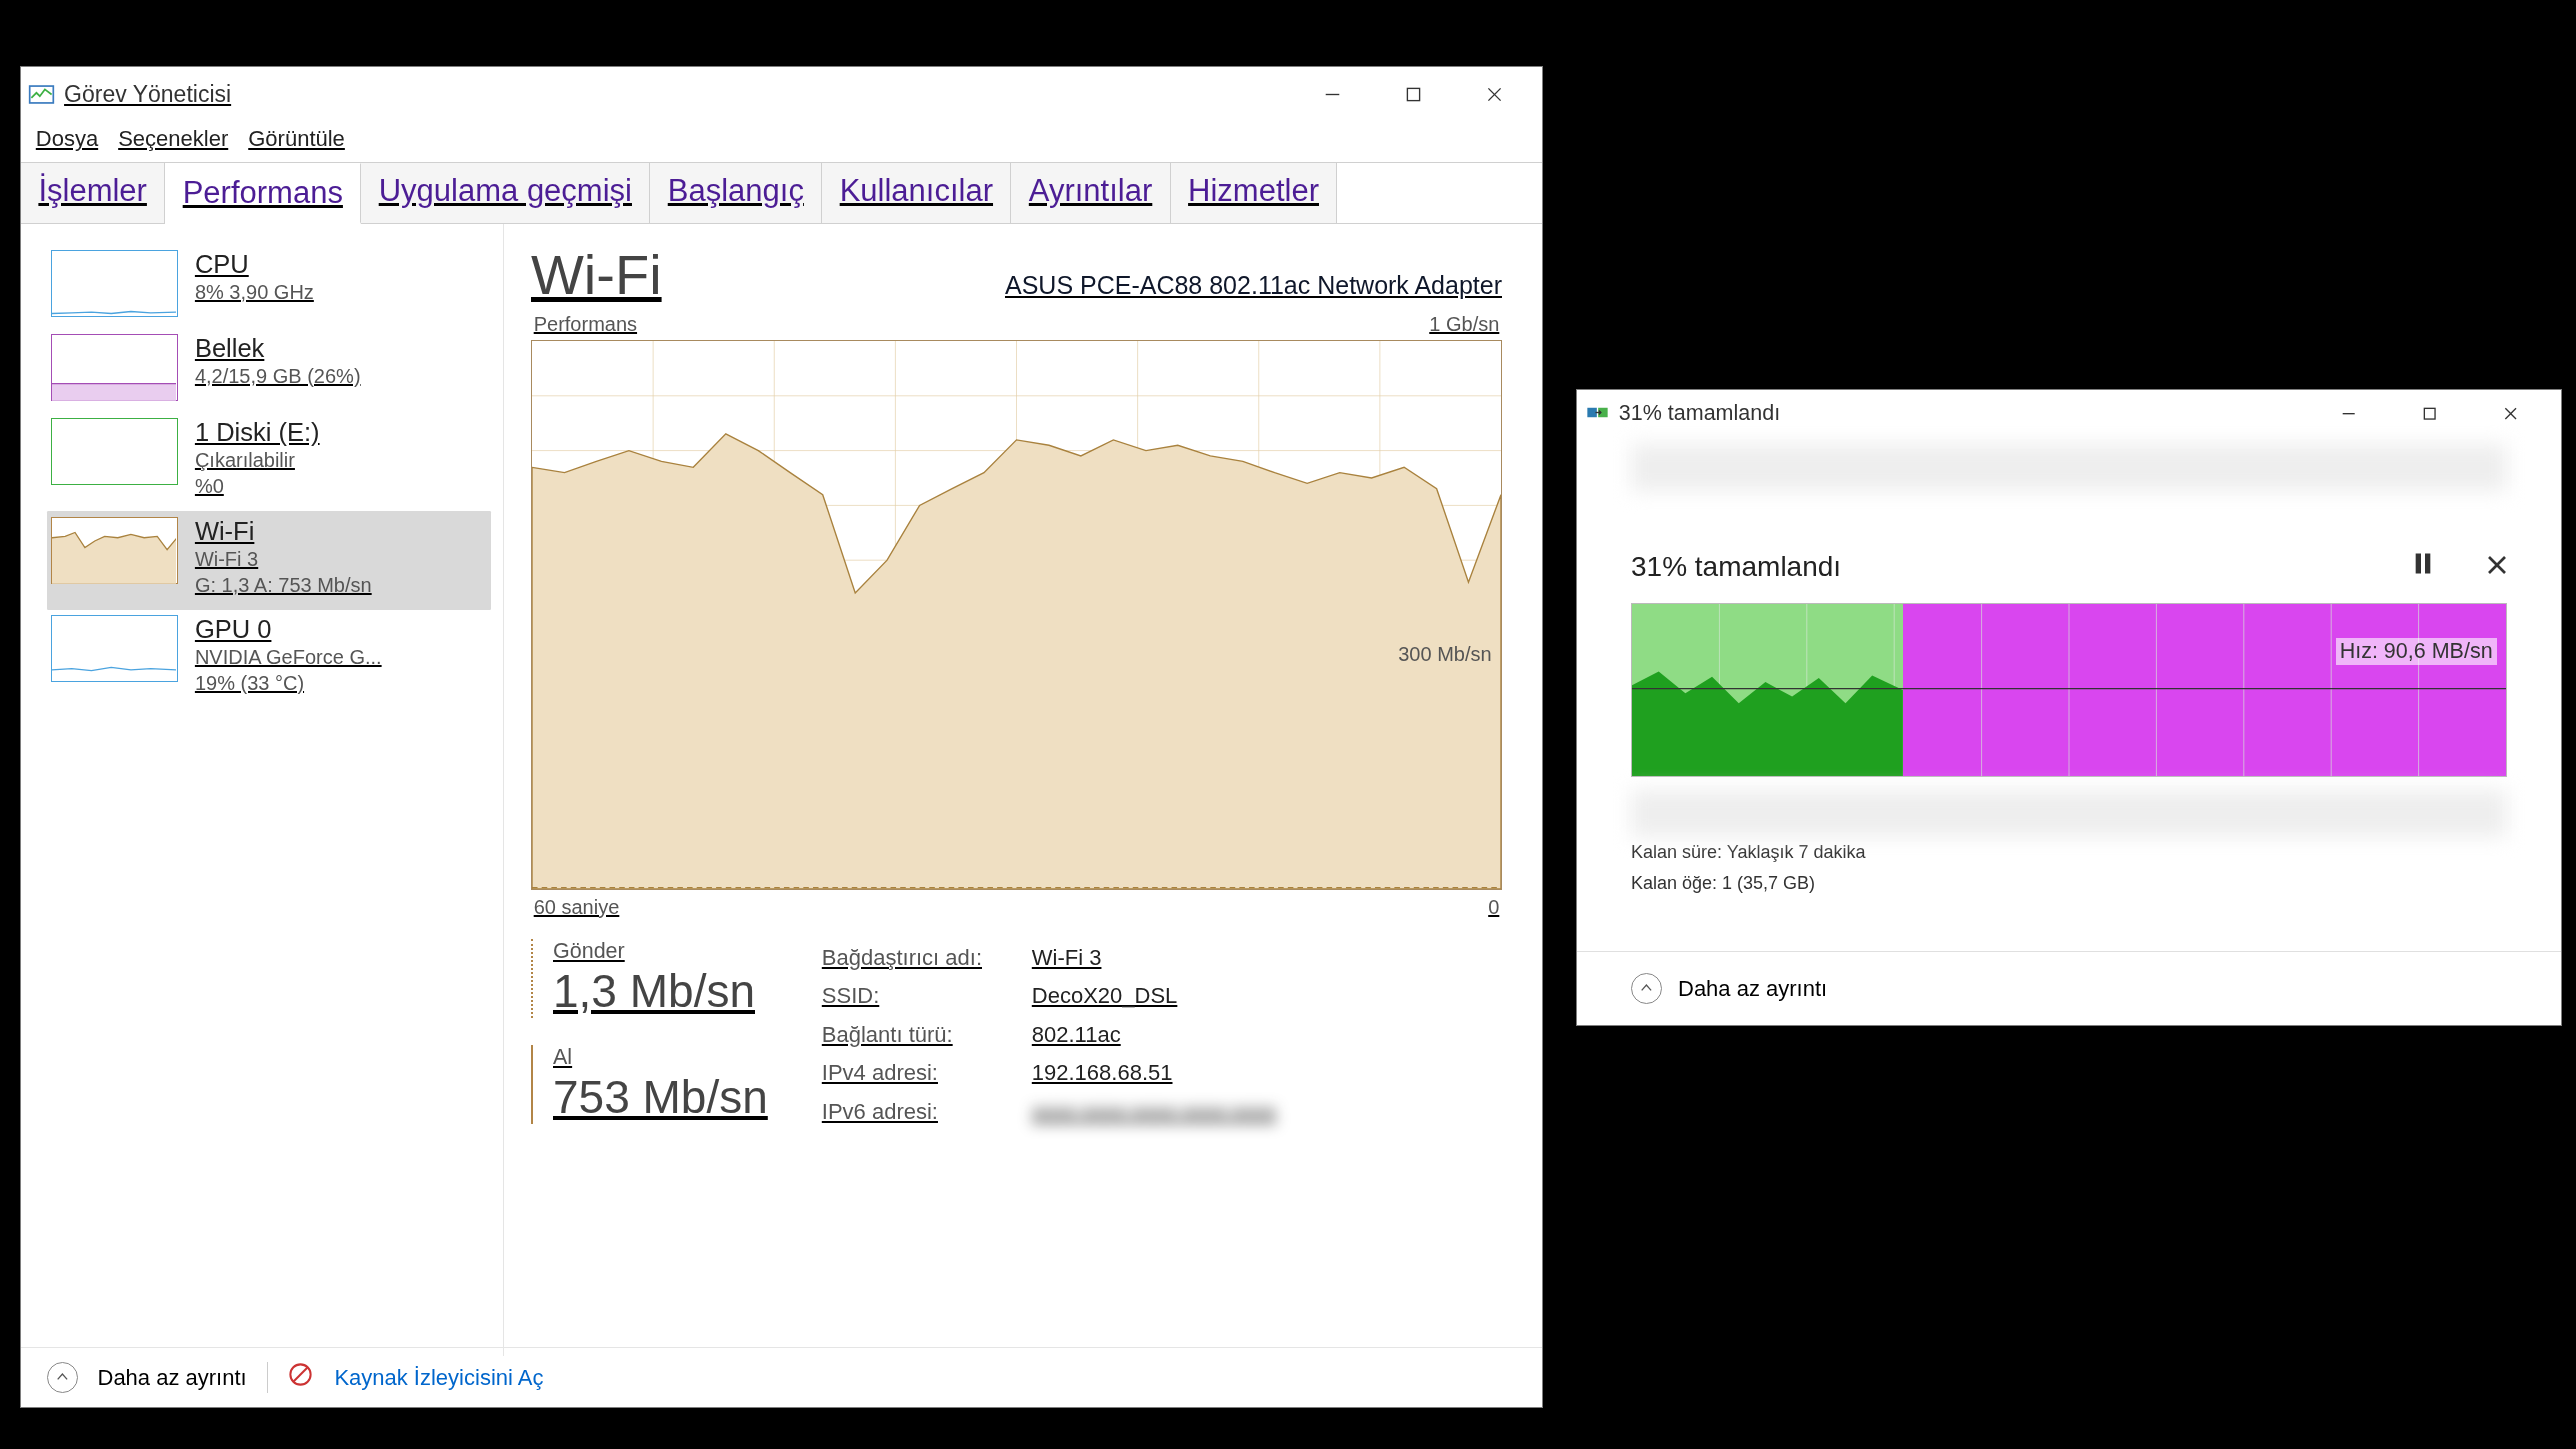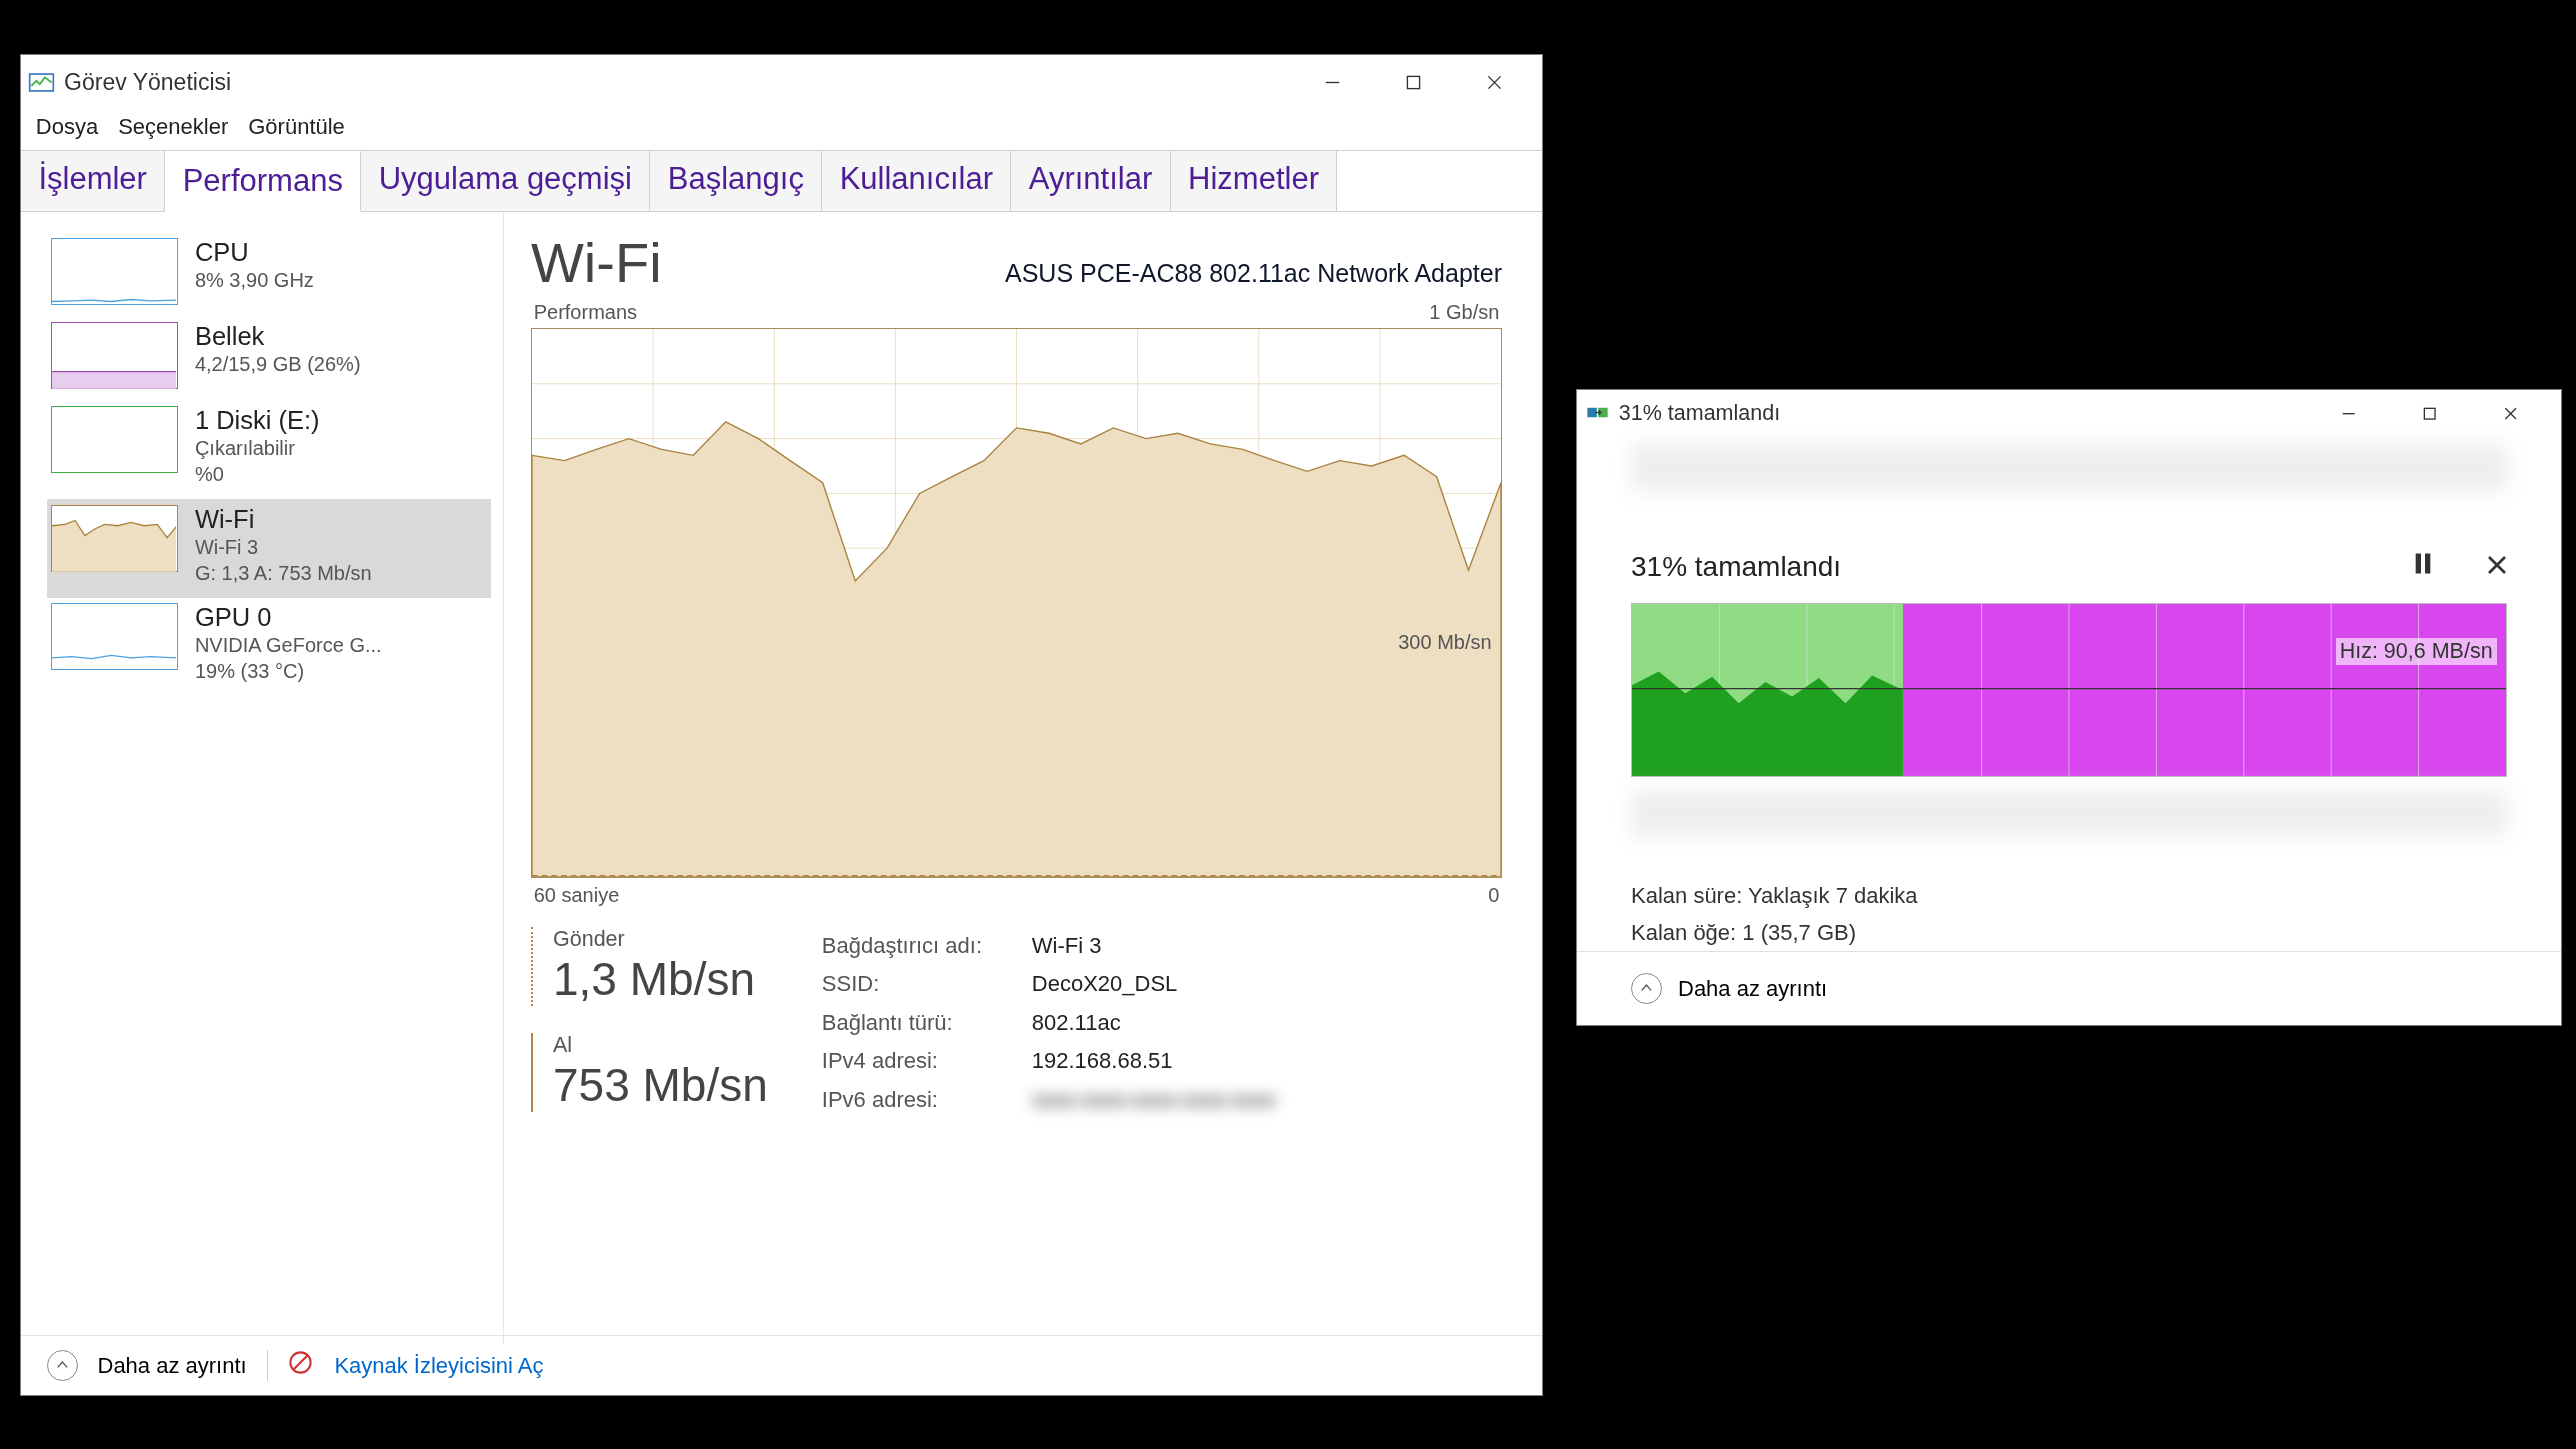--- a/index.html
+++ b/index.html
@@ -1,20 +1,20 @@
 <!DOCTYPE html>
 <html style="font-size:10.7px"><head>
 <meta charset="utf-8">
 <style>
   * { margin: 0; padding: 0; box-sizing: border-box; font-family: "Segoe UI", Arial, sans-serif; }
   body { background: #000; width: 2576px; height: 1449px; position: relative; transform-origin: top left; }
 
   
-  .win-tm { position:absolute; left:20px; top:54px; width:1523px; height:1342px;
-            background:#fff; border:0.7px solid #7e7e7e; }
+  .win-tm { position:absolute; left:20px; top:66px; width:1523px; height:1342px;
+            background:#fff; border:0.7px solid #7e7e7e;text-decoration:underline; }
   .titlebar { height:54px; display:flex; align-items:center; padding:0 6.7px; }
   .titlebar .title-icon { width:27px; height:27px; margin-right:9.4px; }
   .titlebar .title-text { font-size:23px; color:#333; }
   .win-controls { margin-left:auto; display:flex; }
   .win-btn { width:81px; height:54px; display:flex; align-items:center; justify-content:center;
              color:#333; font-size:20px; }
   .win-btn svg { stroke:#333; }
 
   .menubar { display:flex; gap:20px; padding:5.4px 14.8px 9.4px; font-size:22px; color:#222; }
   .tabs { display:flex; border-top:0.7px solid #d0d0d0; border-bottom:0.7px solid #d0d0d0; }
@@ -79,21 +79,21 @@
   .copy-body { padding:6.7px 54px 0; }
   .copy-hdr  { display:flex; align-items:center; margin:60px 0 20px; }
   .copy-hdr .t { font-size:28px; color:#222; }
   .copy-hdr .ctr { margin-left:auto; display:flex; gap:54px; font-size:27px; }
   .copy-graph { height:174px; border:0.7px solid #bbb; position:relative; background:#d946ef;}
   .copy-graph .fill { position:absolute; left:0; top:0; bottom:0; width:31%; background:#8fdc85;}
   .copy-graph svg { position:absolute; inset:0; }
   .copy-graph .grid line{ stroke:#d5e7d5; }
   .copy-graph .speed { position:absolute; right:9.4px; top:34px; font-size:21.5px; color:#333;
                        background:rgba(255,255,255,.6); padding:1.3px 4px;}
-  .copy-info { margin-top:40px; font-size:22px; color:#333; line-height:1.7; }
+  .copy-info { font-size:18px; color:#333; line-height:1.7; }
   .copy-foot { position:absolute; left:0;right:0;bottom:0; height:74px;
                border-top:0.7px solid #e0e0e0; display:flex; align-items:center;
                padding:0 54px; gap:16px; font-size:22px;}
   .copy-foot .circ{ width:31px;height:31px;border:1.3px solid #888;border-radius:50%;
                     display:flex;align-items:center;justify-content:center;}
 
   .copy-blur { height:47px; filter:blur(9.4px); background:#eee; margin-bottom:0; }
 </style>
 </head>
 <body>

